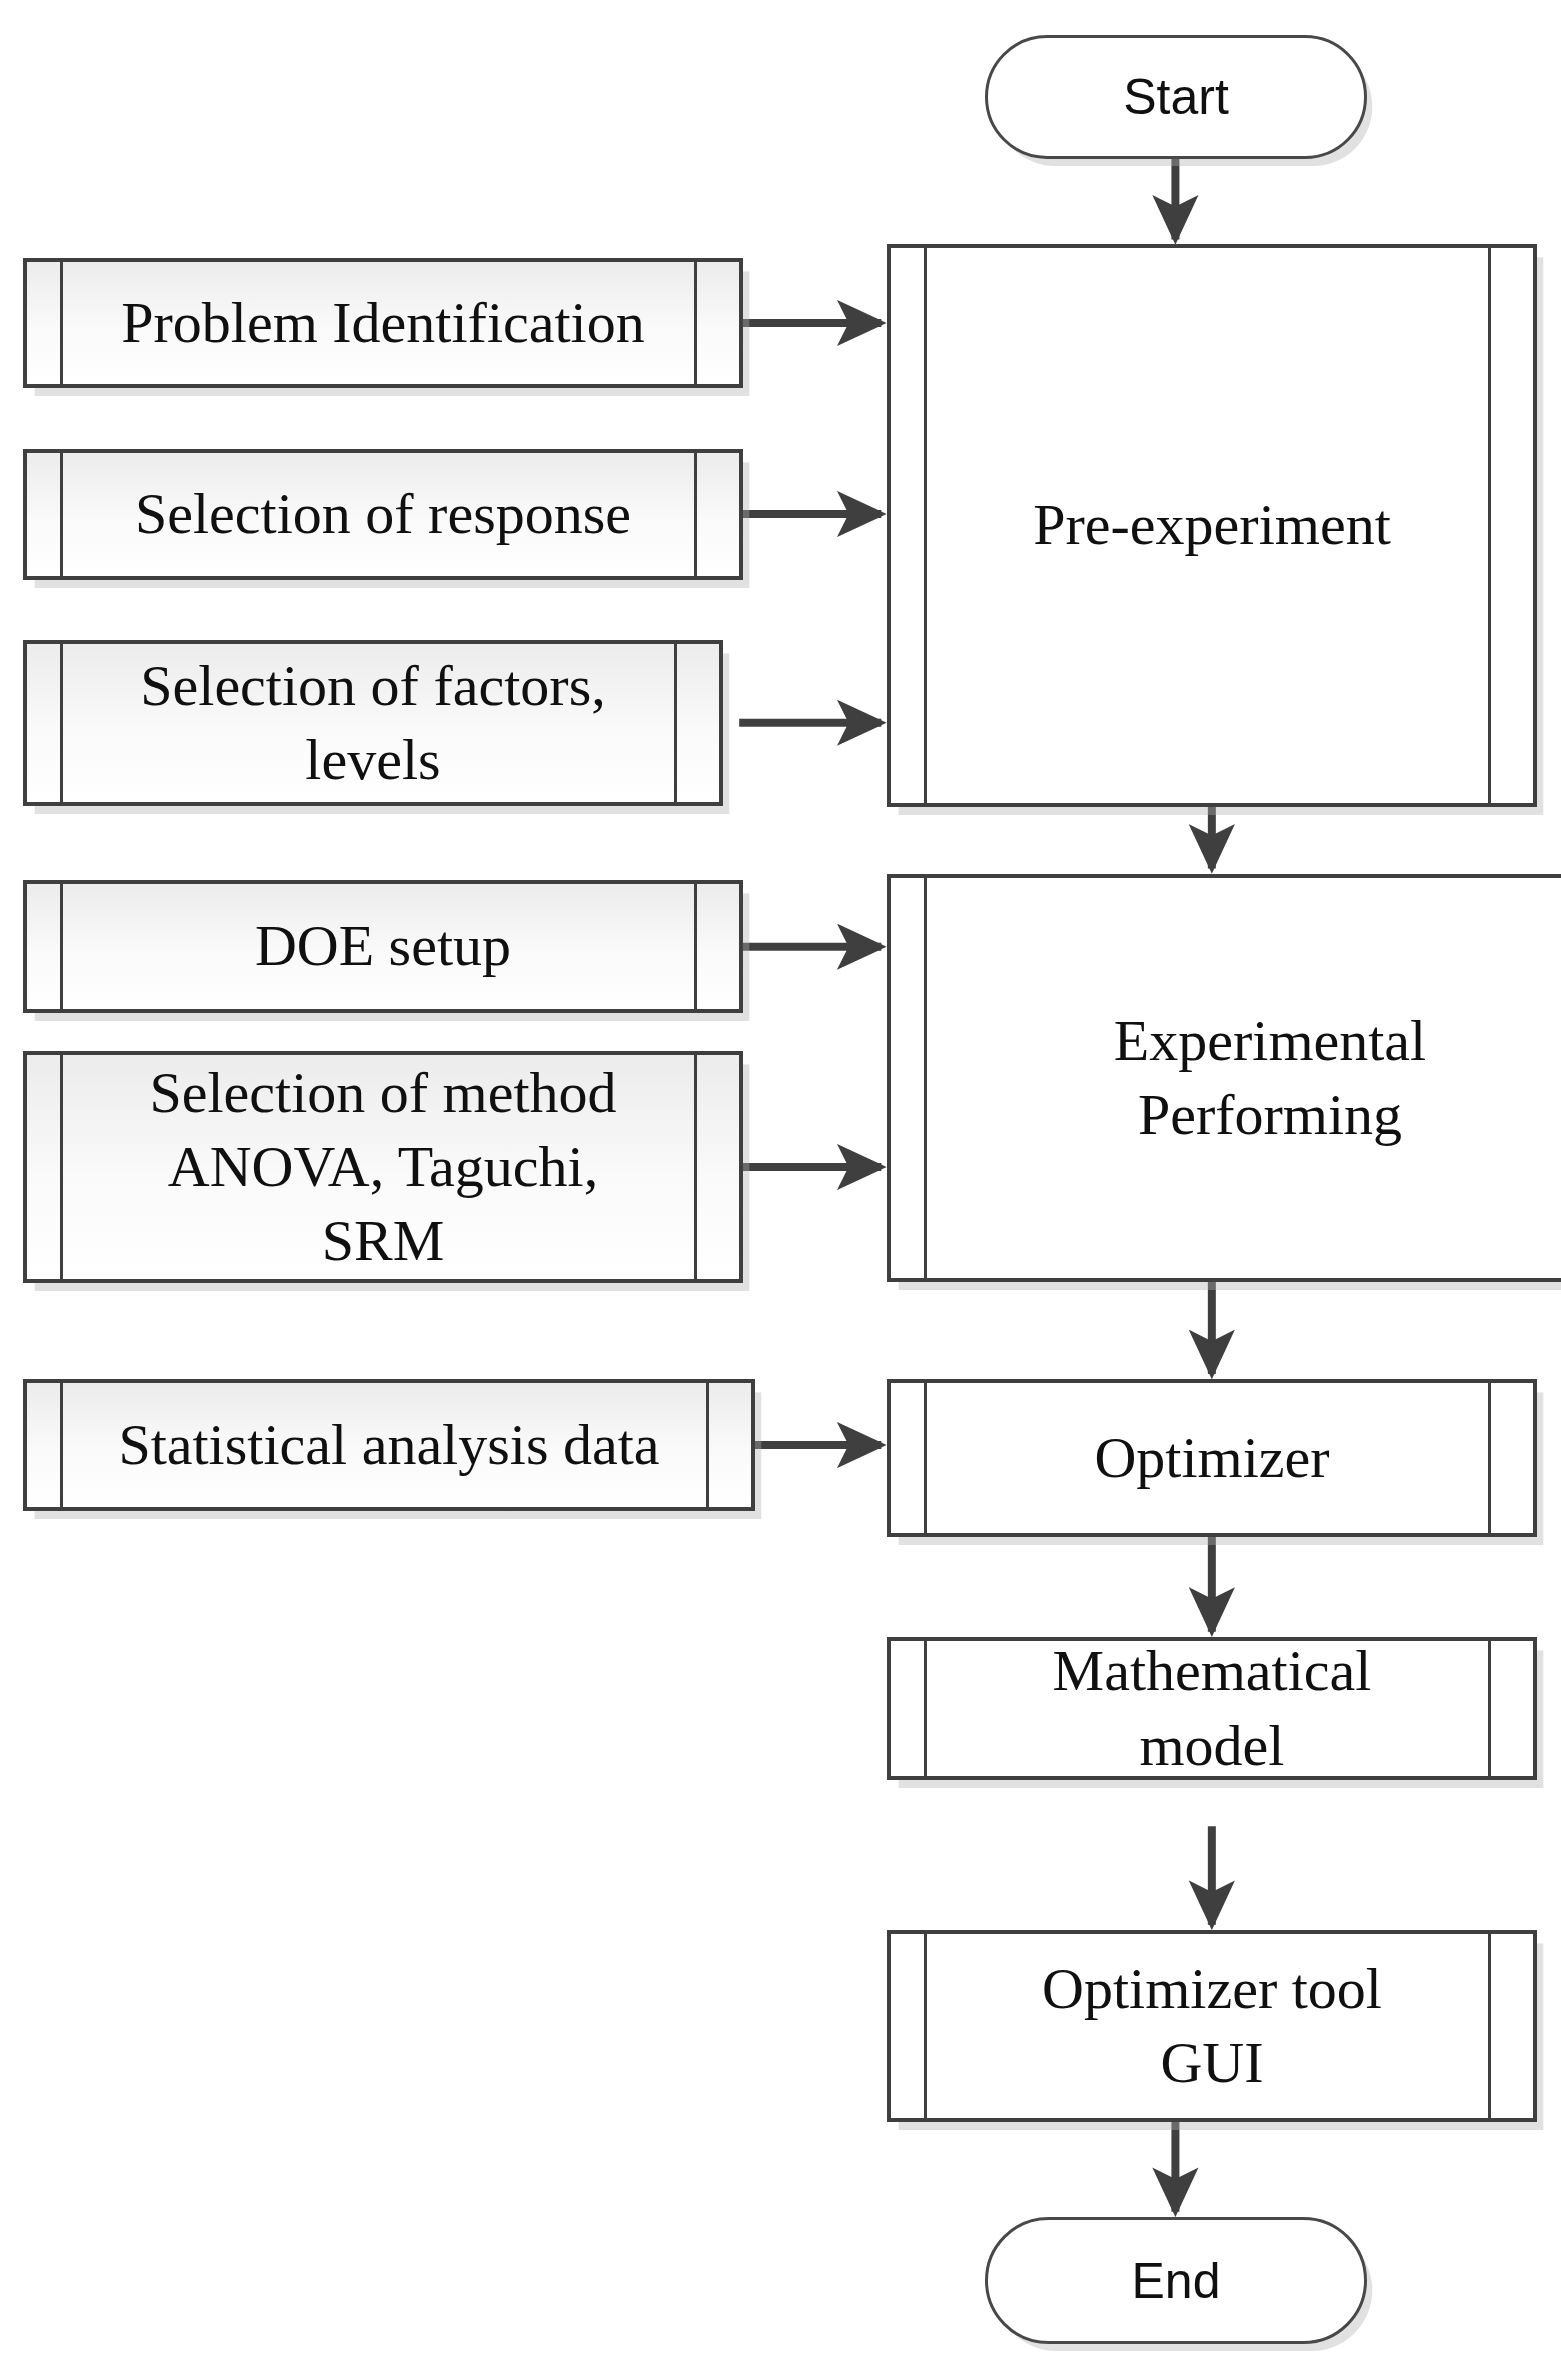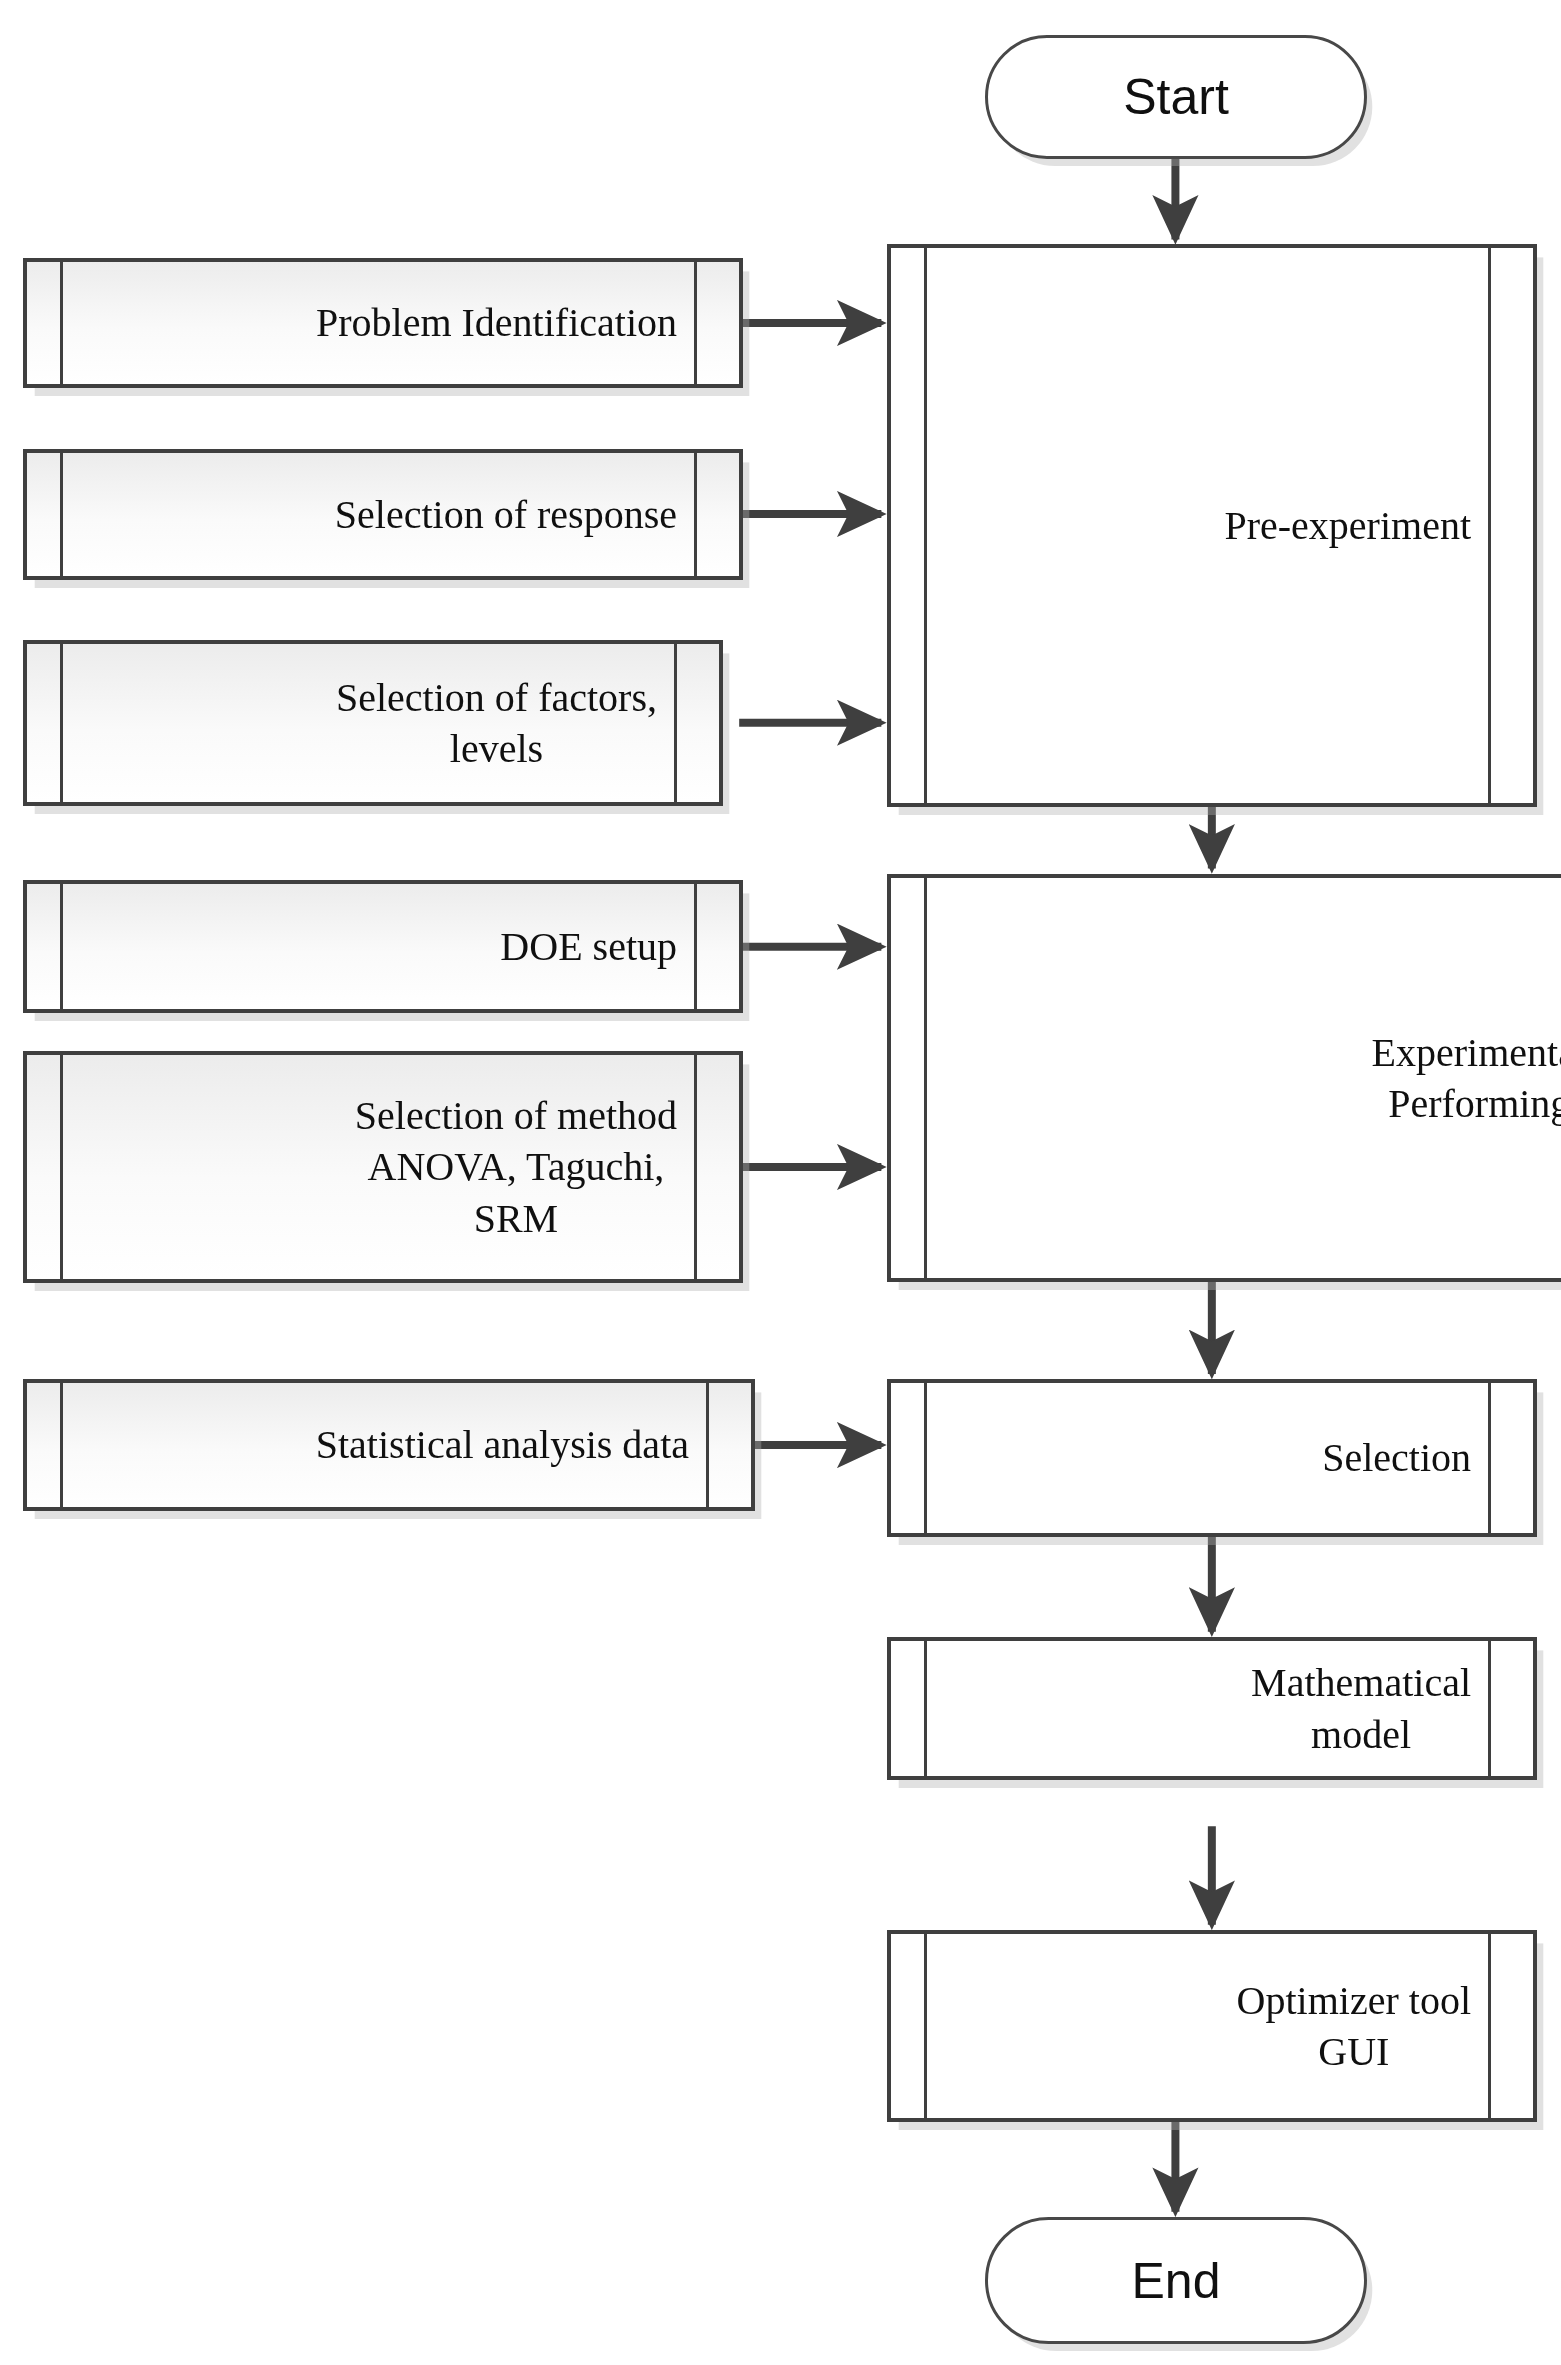--- a/index.html
+++ b/index.html
@@ -18,23 +18,22 @@
     justify-content:center;
     text-align:center;
     color:#101010;
   }
   
   .process{
     border:4.4px solid #3f3f3f;
     background:linear-gradient(to bottom,#ececec 0%,#fafafa 55%,#ffffff 100%);
     box-shadow:9px 10.7px 0 -2.7px rgba(176,176,176,0.38);
     font-family:"Liberation Serif","DejaVu Serif",serif;
-    font-size:40px;
+    font-size:58px;
     line-height:1.28;
-    justify-content:flex-end;
   }
   .process.plain{
     background:#ffffff;
   }
   .process::before,
   .process::after{
     content:"";
     position:absolute;
     top:0;
     bottom:0;
@@ -133,21 +132,21 @@
   <div class="node process plain" style="left:887px;top:244px;width:650px;height:563px;">
     <span class="label">Pre-experiment</span>
   </div>
 
   <div class="node process plain" style="left:887px;top:874px;width:766px;height:408px;">
     <span class="label">Experimental
 Performing</span>
   </div>
 
   <div class="node process plain" style="left:887px;top:1379px;width:650px;height:158px;">
-    <span class="label">Selection</span>
+    <span class="label">Optimizer</span>
   </div>
 
   <div class="node process plain" style="left:887px;top:1637px;width:650px;height:143px;">
     <span class="label">Mathematical
 model</span>
   </div>
 
   <div class="node process plain" style="left:887px;top:1930px;width:650px;height:192px;">
     <span class="label">Optimizer tool
 GUI</span>

